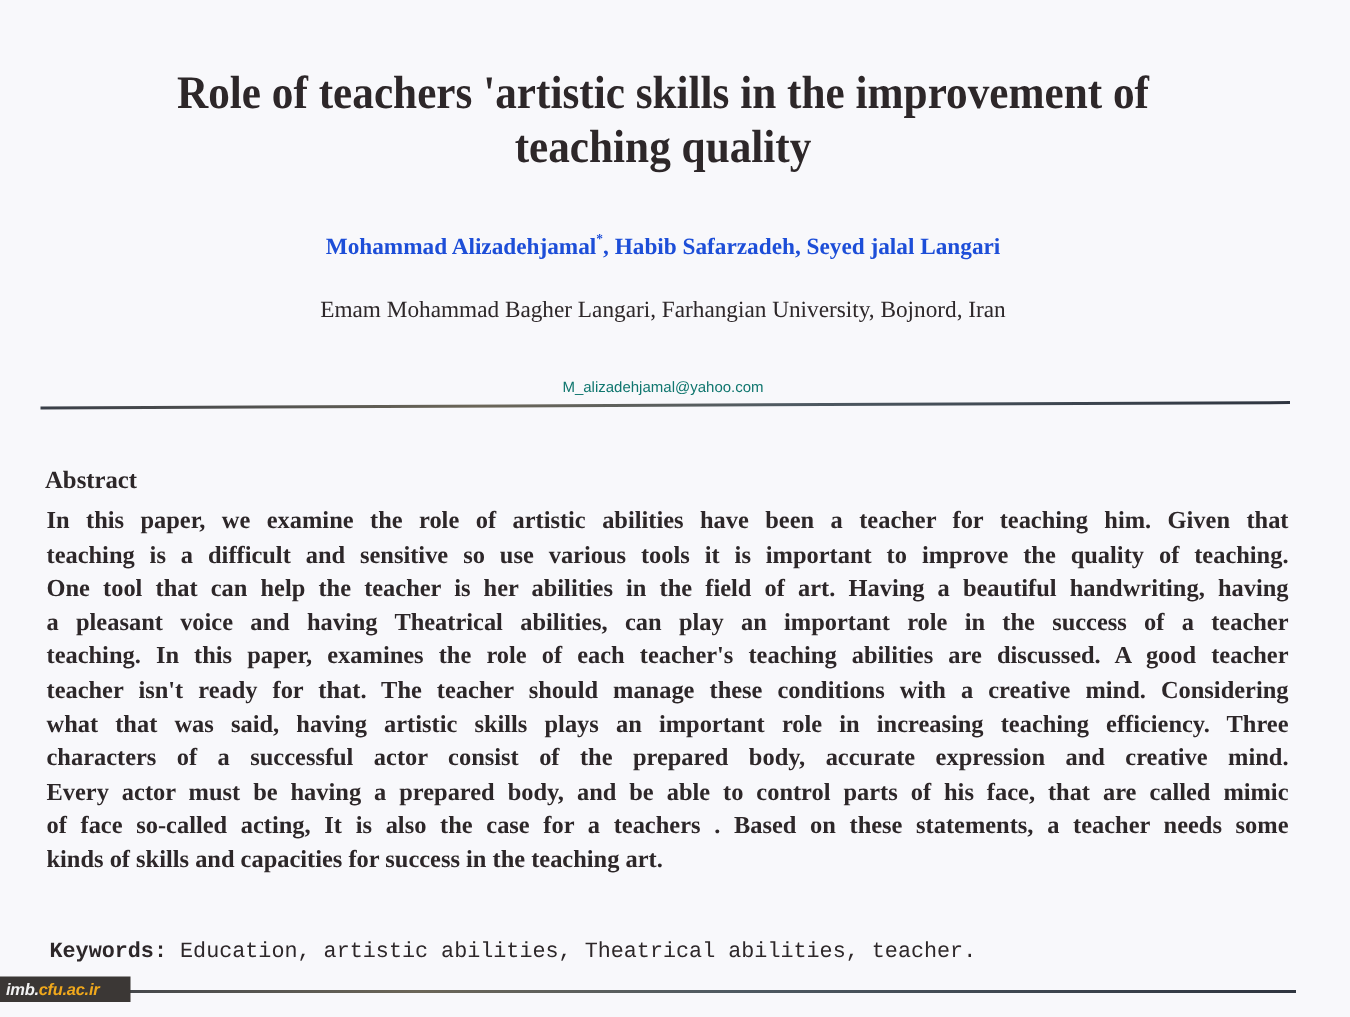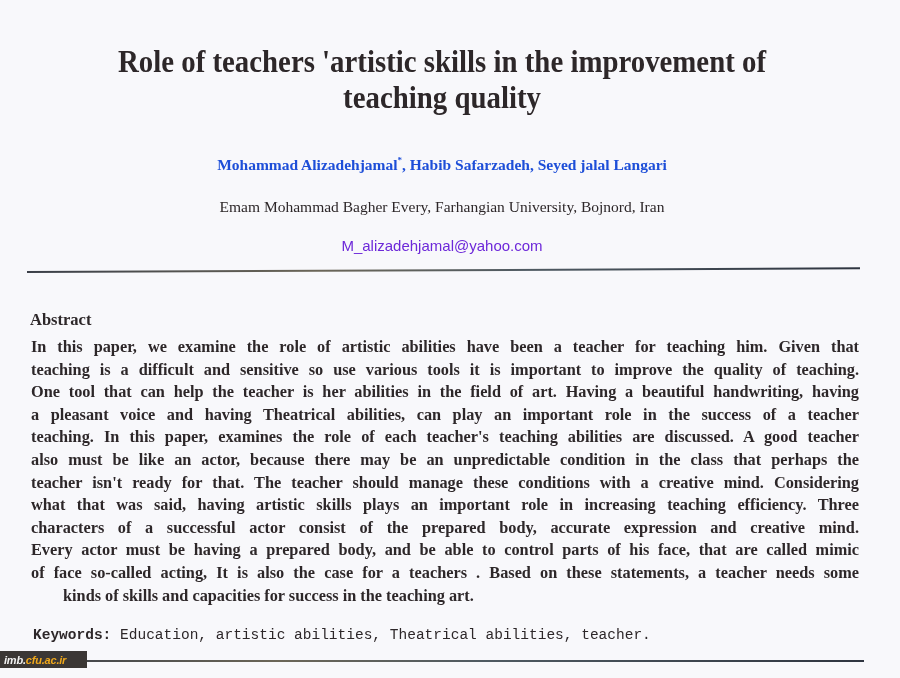--- a/index.html
+++ b/index.html
@@ -50,26 +50,26 @@
       left: 0;
       top: 198px;
       width: 884px;
       text-align: center;
       font-size: 15.5px;
       color: #2d2729;
     }
     .email {
       position: absolute;
       left: 0;
-      top: 237px;
+      top: 253px;
       width: 884px;
       text-align: center;
       font-family: "Liberation Sans", "DejaVu Sans", sans-serif;
-      font-size: 15px;
-      color: #6d28d9;
+      font-size: 10px;
+      color: #0f766e;
     }
     .rule-top {
       position: absolute;
       left: 27px;
       top: 271px;
       width: 833px;
       height: 1.5px;
       background: linear-gradient(90deg, #3a3f48, #6b6658 35%, #4f5a62 60%, #2f3540);
       transform: rotate(-0.25deg);
       transform-origin: left center;
@@ -94,21 +94,20 @@
       font-weight: bold;
     }
     .abstract-body .line {
       display: block;
       white-space: nowrap;
       text-align-last: justify;
       text-align: justify;
     }
     .abstract-body .line.last {
       text-align-last: left;
-      margin-left: 32px;
     }
     .keywords {
       position: absolute;
       left: 33px;
       top: 627px;
       font-size: 14.5px;
       color: #2d2729;
       font-family: Liberation Mono, monospace;
     }
     .keywords b {
@@ -147,35 +146,34 @@
 
 <div class="title">
   <span>Role of teachers 'artistic skills in the improvement of</span>
   <span>teaching quality</span>
 </div>
 
 <div class="authors">
   <span>Mohammad Alizadehjamal</span><sup>*</sup><span>, Habib Safarzadeh, Seyed jalal Langari</span>
 </div>
 
-<div class="affiliation">Emam Mohammad Bagher Every, Farhangian University, Bojnord, Iran</div>
+<div class="affiliation">Emam Mohammad Bagher Langari, Farhangian University, Bojnord, Iran</div>
 
 <div class="email">M_alizadehjamal@yahoo.com</div>
 
 <div class="rule-top"></div>
 
 <div class="abstract-heading">Abstract</div>
 
 <div class="abstract-body">
   <span class="line">In this paper, we examine the role of artistic abilities have been a teacher for teaching him. Given that</span>
   <span class="line">teaching is a difficult and sensitive so use various tools it is important to improve the quality of teaching.</span>
   <span class="line">One tool that can help the teacher is her abilities in the field of art. Having a beautiful handwriting, having</span>
   <span class="line">a pleasant voice and having Theatrical abilities, can play an important role in the success of a teacher</span>
   <span class="line">teaching. In this paper, examines the role of each teacher's teaching abilities are discussed. A good teacher</span>
-  <span class="line">also must be like an actor, because there may be an unpredictable condition in the class that perhaps the</span>
   <span class="line">teacher isn't ready for that. The teacher should manage these conditions with a creative mind. Considering</span>
   <span class="line">what that was said, having artistic skills plays an important role in increasing teaching efficiency. Three</span>
   <span class="line">characters of a successful actor consist of the prepared body, accurate expression and creative mind.</span>
   <span class="line">Every actor must be having a prepared body, and be able to control parts of his face, that are called mimic</span>
   <span class="line">of face so-called acting, It is also the case for a teachers . Based on these statements, a teacher needs some</span>
   <span class="line last">kinds of skills and capacities for success in the teaching art.</span>
 </div>
 
 <div class="keywords">
   <b>Keywords:</b><span> Education, artistic abilities, Theatrical abilities, teacher.</span>

